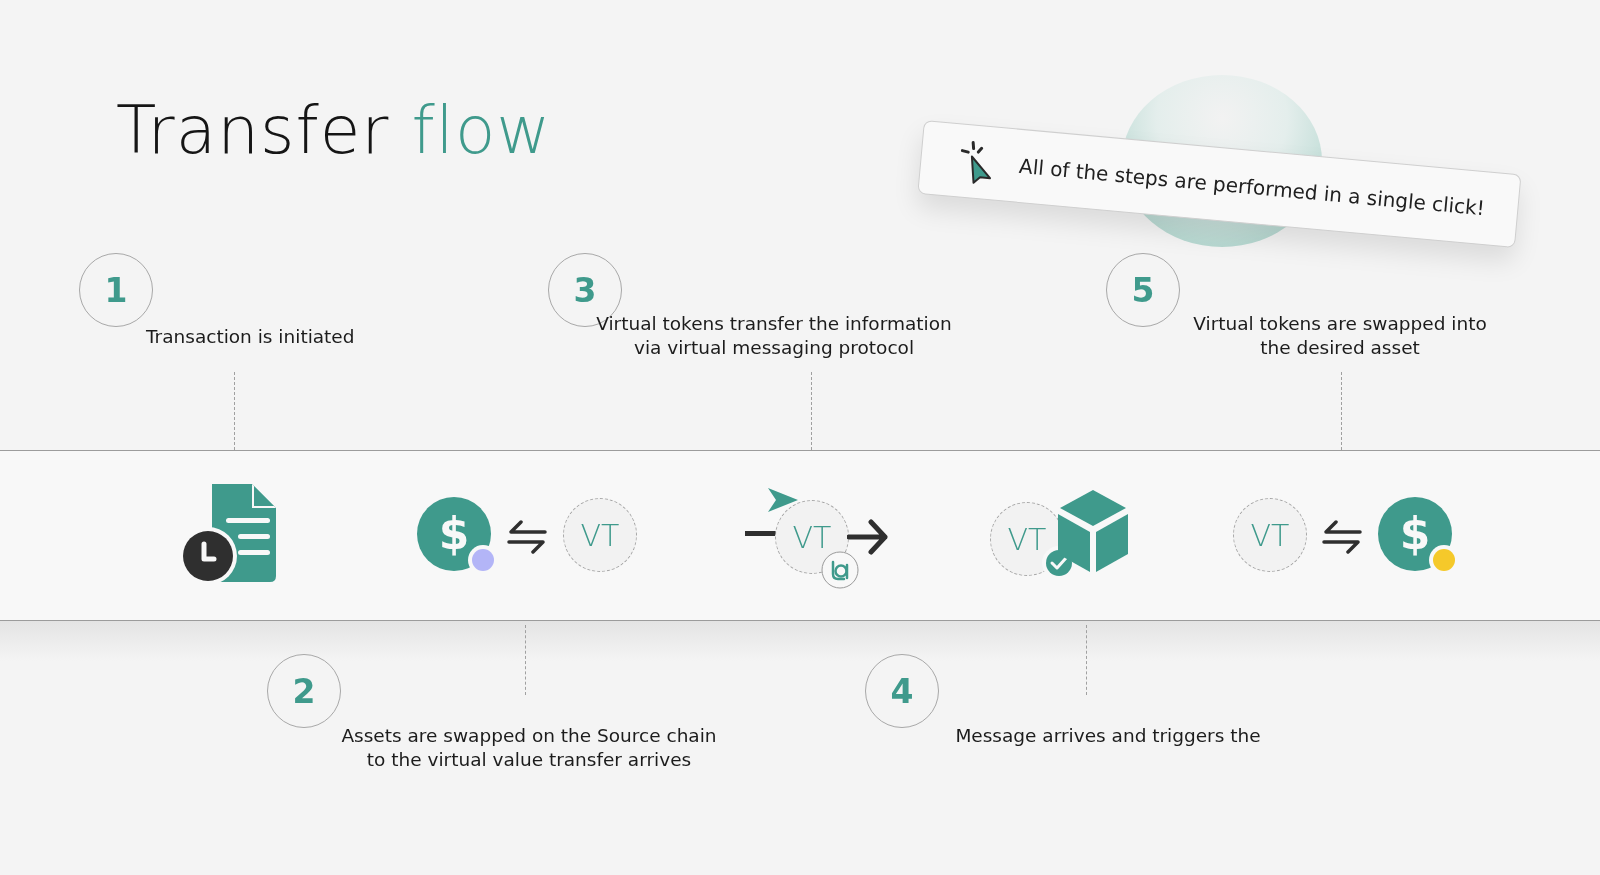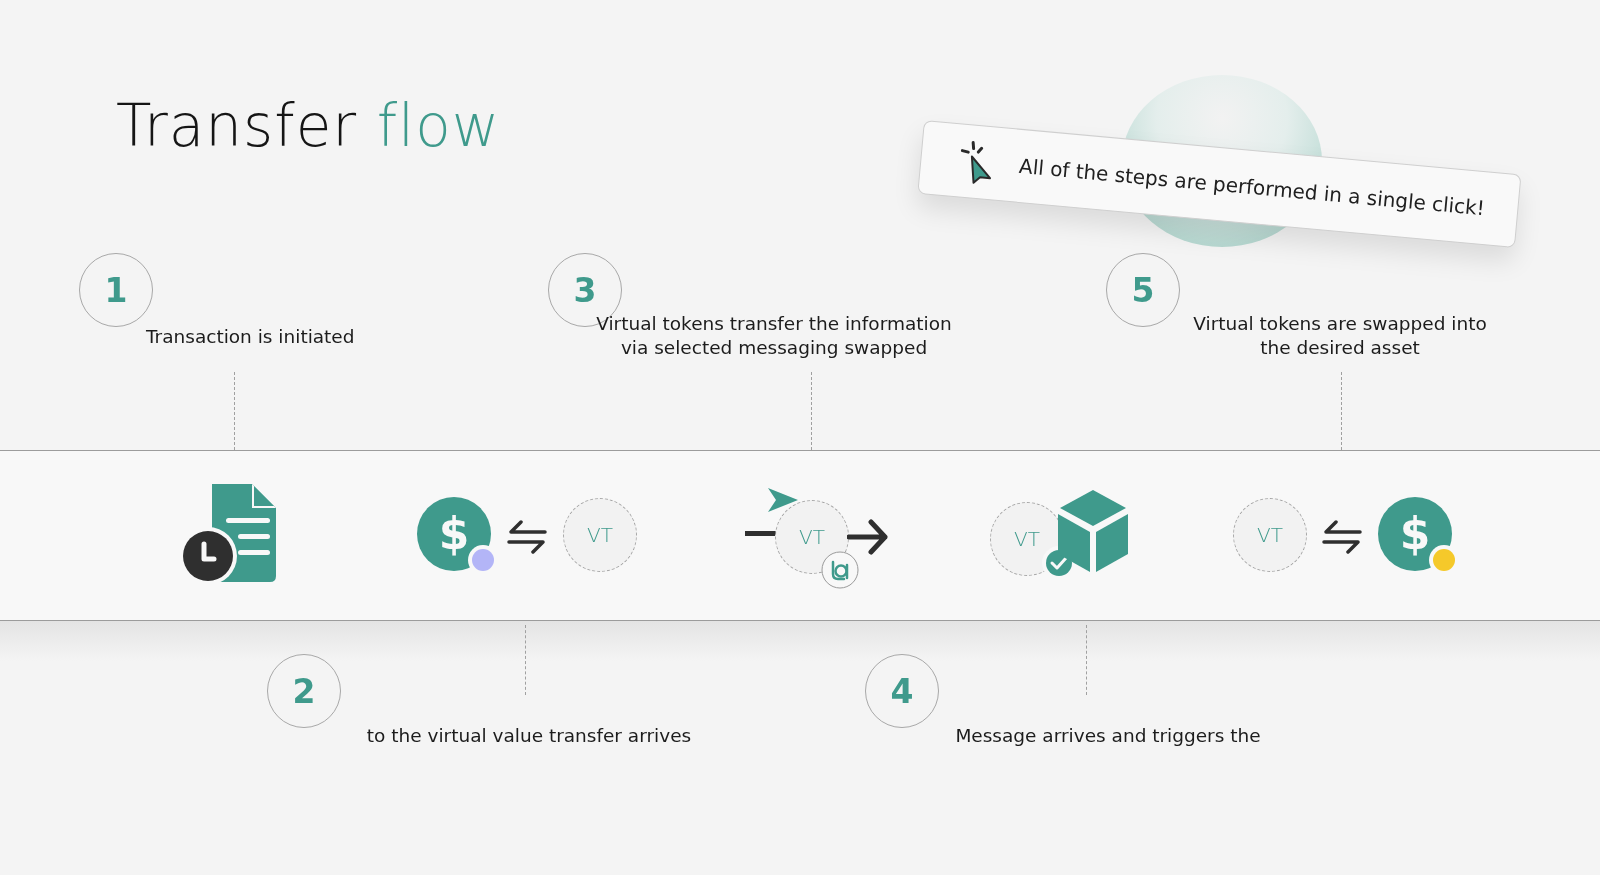--- a/index.html
+++ b/index.html
@@ -9,21 +9,21 @@
       font-family: "DejaVu Sans", "Liberation Sans", sans-serif;
       color: #1a1a1a;
       position: relative;
     }
     .page { position: absolute; left: 0; top: 0; width: 1600px; height: 875px; }
 
     
     .title {
       position: absolute; left: 116px; top: 92px;
       font-family: "DejaVu Sans", sans-serif;
-      font-size: 58px; font-weight: 300; letter-spacing: 1px;
+      font-size: 66px; font-weight: 300; letter-spacing: 1px;
       color: #151515; white-space: nowrap;
     }
     .title .accent { color: #3f9a8c; }
 
     
     .blob {
       position: absolute; left: 1122px; top: 75px;
       width: 200px; height: 172px; border-radius: 50%;
       background: radial-gradient(circle at 50% 25%, #f2f2f2 0%, #e4eeec 40%, #9fcdc3 100%);
     }
@@ -63,21 +63,21 @@
     .dash-v {
       position: absolute; width: 0; border-left: 1.5px dashed #a0a0a0;
     }
 
     
     .icon { position: absolute; }
     .vt {
       position: absolute; width: 74px; height: 74px; border-radius: 50%;
       border: 1.5px dashed #a6a6a6; background: #f2f2f2;
       display: flex; align-items: center; justify-content: center;
-      font-size: 20px; color: #3f9a8c; font-family: "DejaVu Sans", sans-serif; font-weight: 300;
+      font-size: 30px; color: #3f9a8c; font-family: "DejaVu Sans", sans-serif; font-weight: 300;
     }
   </style>
 </head>
 <body>
 
 <div class="page">
 
   <div class="title">
     <span>Transfer</span>
     <span class="accent">flow</span>
@@ -98,28 +98,29 @@
   <div class="band-shadow"></div>
 
   <div class="step-num" style="left:79px; top:253px;">1</div>
   <div class="step-text" style="left:146px; top:325px;">
     <div>Transaction is initiated</div>
   </div>
   <div class="dash-v" style="left:234px; top:372px; height:78px;"></div>
 
   <div class="step-num" style="left:267px; top:654px;">2</div>
   <div class="step-text" style="left:329px; top:724px; width:400px;">
+    <div>Assets are swapped on the Source chain</div>
     <div>to the virtual value transfer arrives</div>
   </div>
   <div class="dash-v" style="left:525px; top:625px; height:70px;"></div>
 
   <div class="step-num" style="left:548px; top:253px;">3</div>
   <div class="step-text" style="left:574px; top:312px; width:400px;">
     <div>Virtual tokens transfer the information</div>
-    <div>via selected messaging swapped</div>
+    <div>via virtual messaging protocol</div>
   </div>
   <div class="dash-v" style="left:811px; top:372px; height:78px;"></div>
 
   <div class="step-num" style="left:865px; top:654px;">4</div>
   <div class="step-text" style="left:918px; top:724px; width:380px;">
     <div>Message arrives and triggers the</div>
   </div>
   <div class="dash-v" style="left:1086px; top:625px; height:70px;"></div>
 
   <div class="step-num" style="left:1106px; top:253px;">5</div>

